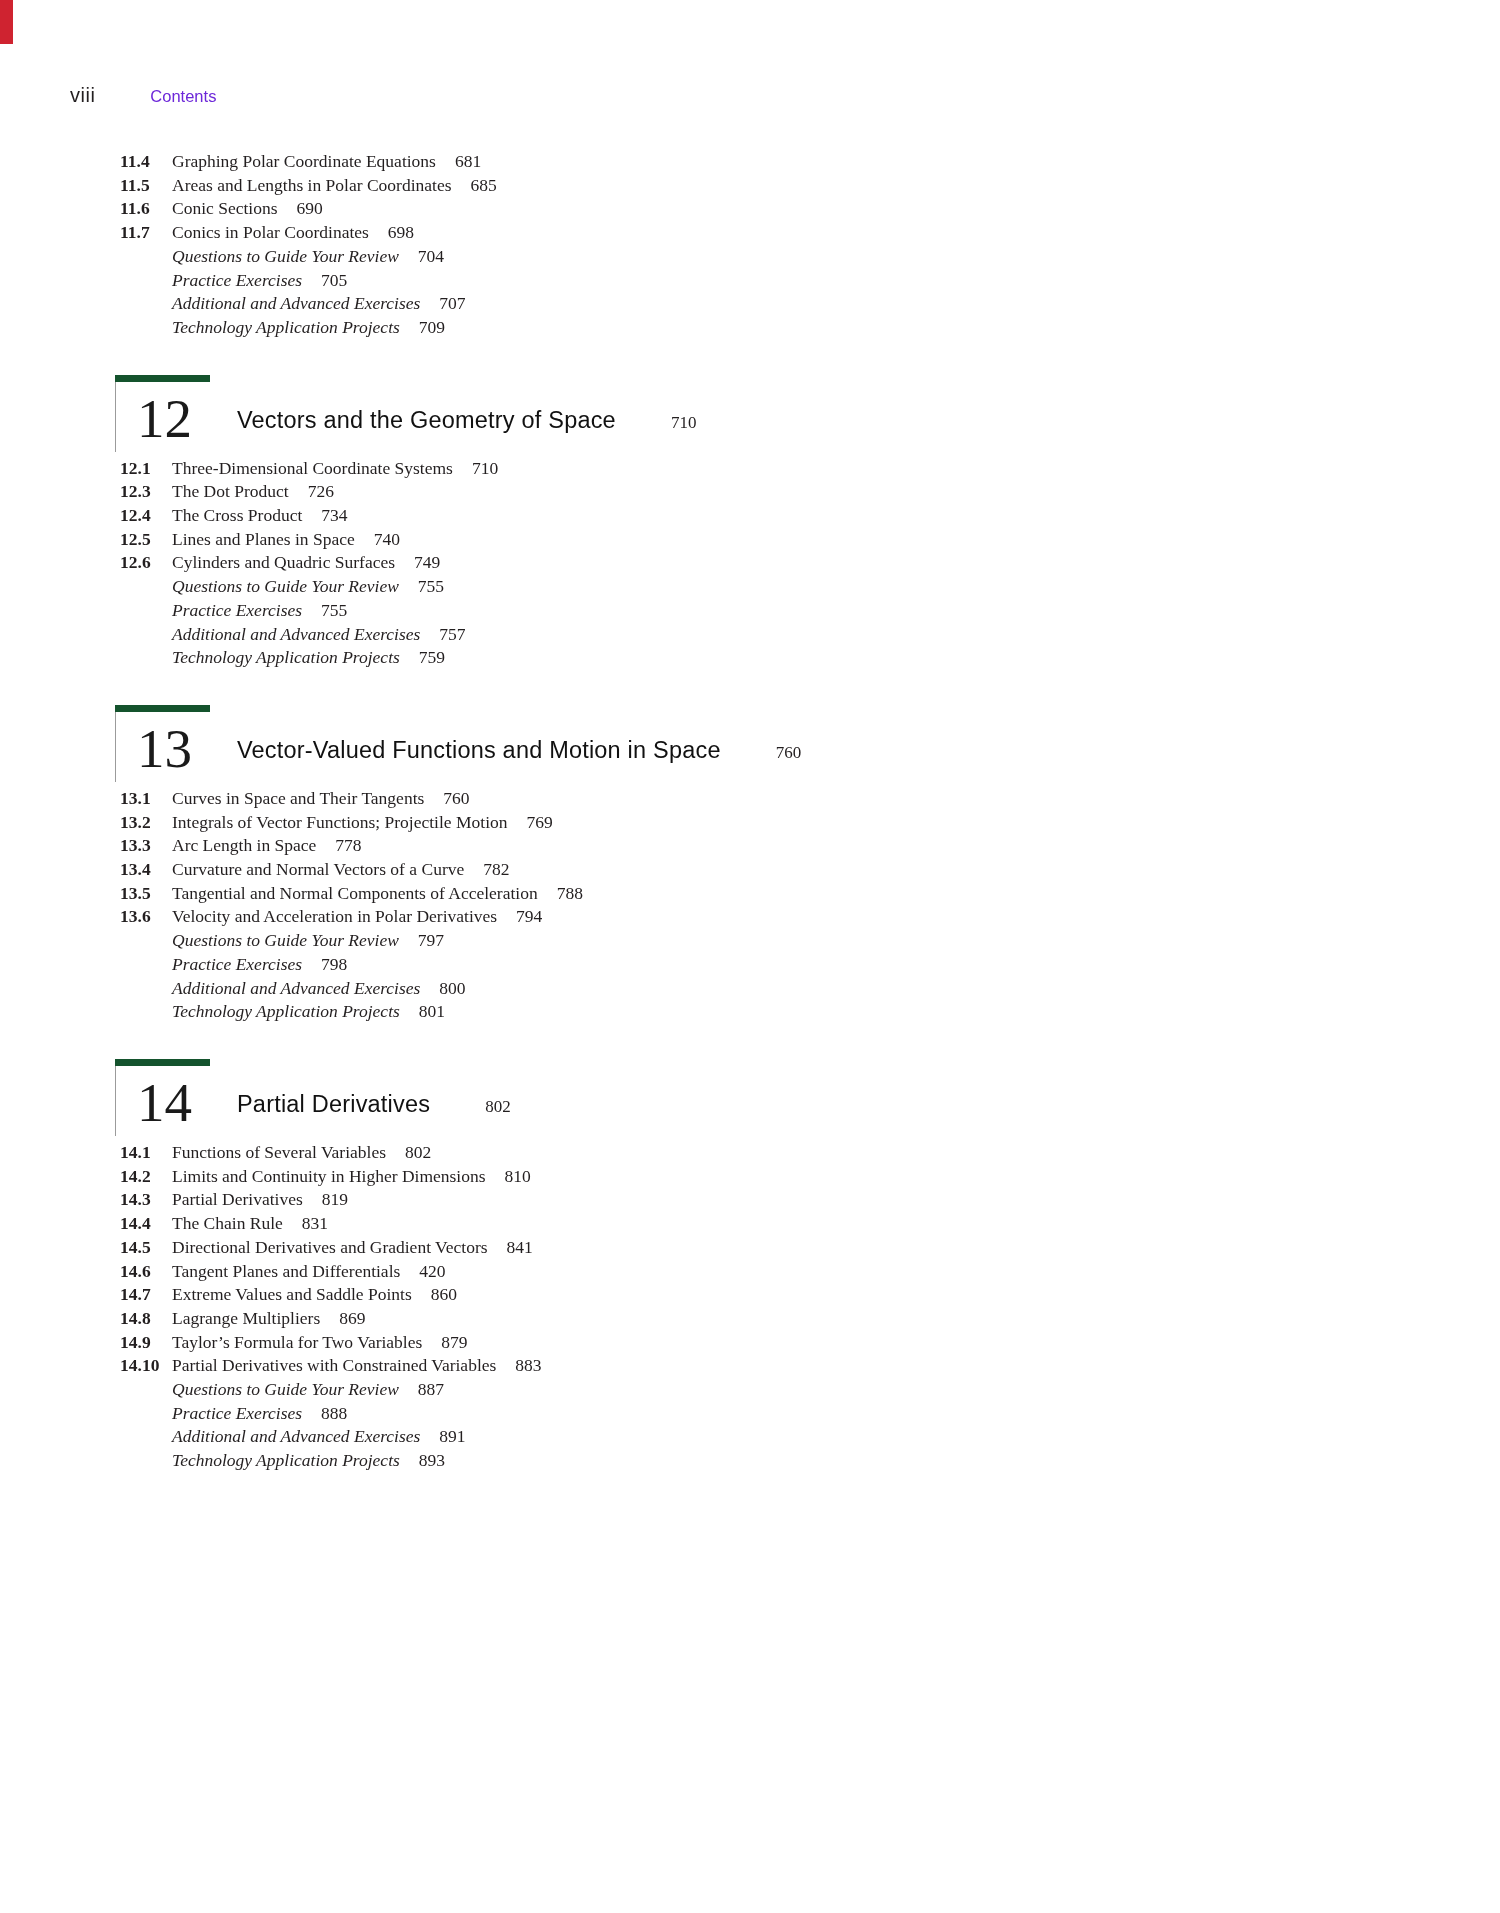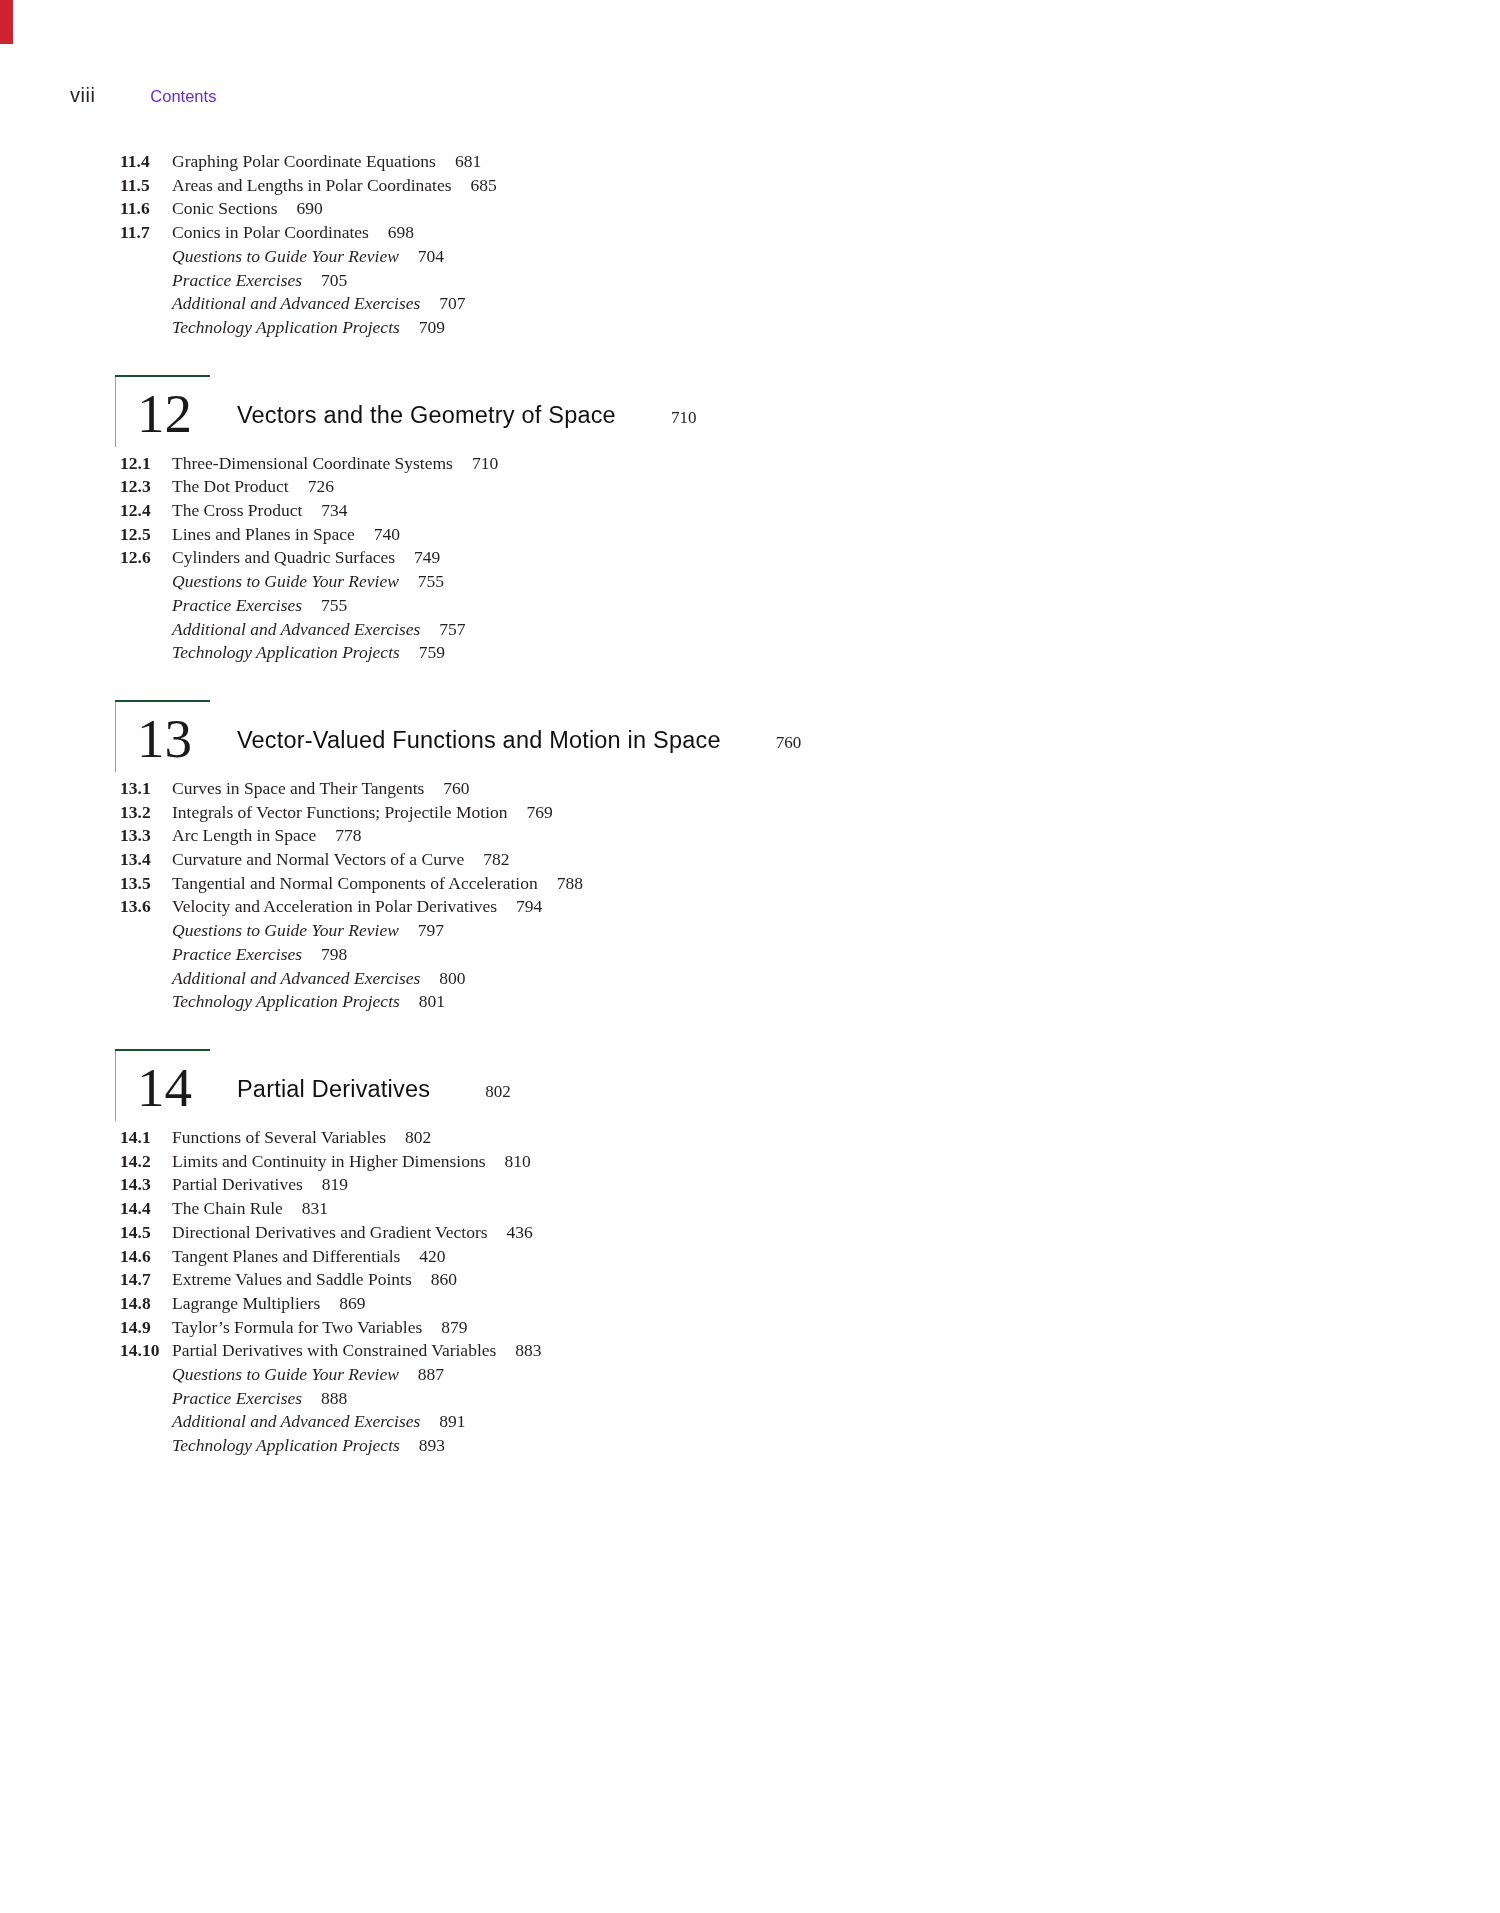--- a/index.html
+++ b/index.html
@@ -92,21 +92,21 @@
     margin-left: 115px;
     display: flex;
     align-items: baseline;
     white-space: nowrap;
   }
   .ch-numbox {
     flex: none;
     box-sizing: border-box;
     width: 95px;
     padding: 9px 0 0 22px;
-    border-top: 2px solid #14532d;
+    border-top: 7px solid #14532d;
     position: relative;
   }
   .ch-numbox::before {
     content: "";
     position: absolute;
     left: 0;
     top: 0;
     width: 1px;
     height: 70px;
     background: #9b9b9b;
@@ -326,21 +326,21 @@
             <span class="pg">819</span>
           </li>
           <li class="toc-row">
             <span class="num">14.4</span>
             <span class="title">The Chain Rule</span>
             <span class="pg">831</span>
           </li>
           <li class="toc-row">
             <span class="num">14.5</span>
             <span class="title">Directional Derivatives and Gradient Vectors</span>
-            <span class="pg">436</span>
+            <span class="pg">841</span>
           </li>
           <li class="toc-row">
             <span class="num">14.6</span>
             <span class="title">Tangent Planes and Differentials</span>
             <span class="pg">420</span>
           </li>
           <li class="toc-row">
             <span class="num">14.7</span>
             <span class="title">Extreme Values and Saddle Points</span>
             <span class="pg">860</span>

